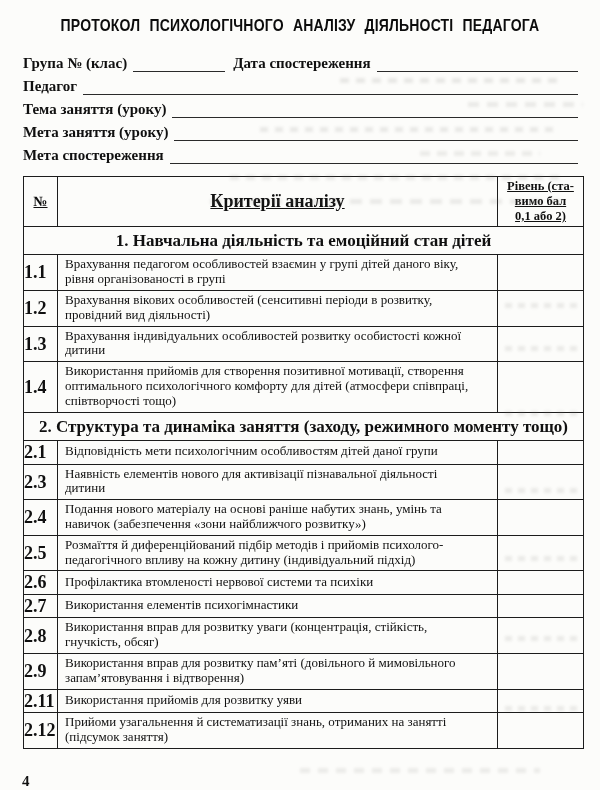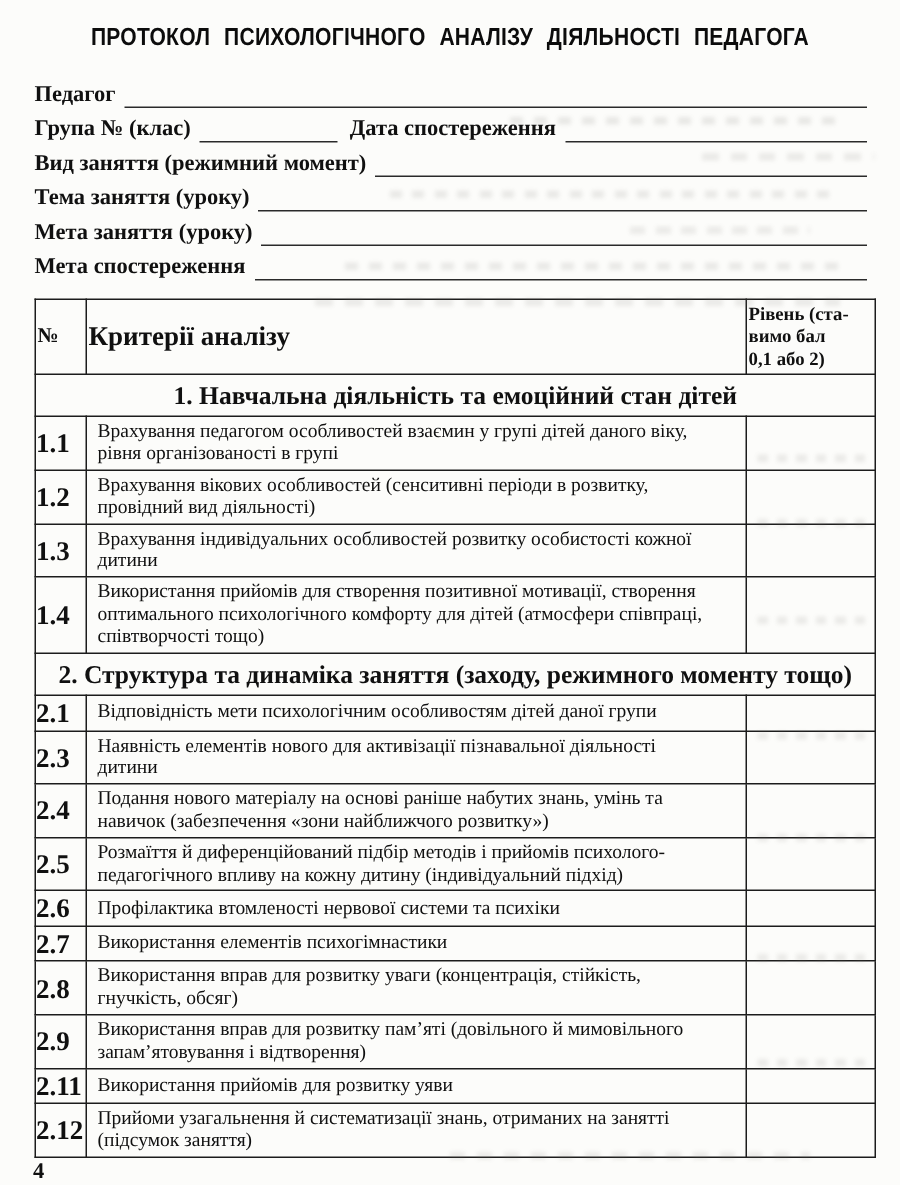--- a/index.html
+++ b/index.html
@@ -76,21 +76,21 @@
     width:560px;
     margin:12px 0 0 23px;
     position:relative;z-index:2;
   }
   .crit-table td{
     border:1.5px solid #1c1c1c;
     font-size:13px;
     line-height:1.14;
     vertical-align:middle;
   }
-  .crit-table .hdr td{text-align:left;font-weight:bold;vertical-align:middle;}
+  .crit-table .hdr td{text-align:center;font-weight:bold;vertical-align:middle;text-decoration:underline;}
   .crit-table .hdr .hnum{font-size:14px;}
   .crit-table .hdr .hcrit{font-size:18px;}
   .crit-table .hdr .hlvl{font-size:12.5px;line-height:1.2;padding:2px 1px;}
   .crit-table .hdr .hlvl span{display:block;}
   .crit-table .hdr{height:46px;}
   .crit-table tr.sec td{
     text-align:center;font-weight:bold;font-size:17px;
     padding:4px 4px;
   }
   .crit-table td.num{
@@ -113,31 +113,27 @@
 <body>
 
 <div class="page">
 
   <div class="noise"></div>
 
   <div class="title">ПРОТОКОЛ ПСИХОЛОГІЧНОГО АНАЛІЗУ ДІЯЛЬНОСТІ ПЕДАГОГА</div>
 
   <div class="form">
     <div class="frow">
-      <span class="flabel">Педагог</span>
-      <span class="fline"></span>
-    </div>
-    <div class="frow">
       <span class="flabel">Група № (клас)</span>
       <span class="fline short"></span>
       <span class="flabel">Дата спостереження</span>
       <span class="fline"></span>
     </div>
     <div class="frow">
-      <span class="flabel">Вид заняття (режимний момент)</span>
+      <span class="flabel">Педагог</span>
       <span class="fline"></span>
     </div>
     <div class="frow">
       <span class="flabel">Тема заняття (уроку)</span>
       <span class="fline"></span>
     </div>
     <div class="frow">
       <span class="flabel">Мета заняття (уроку)</span>
       <span class="fline"></span>
     </div>

